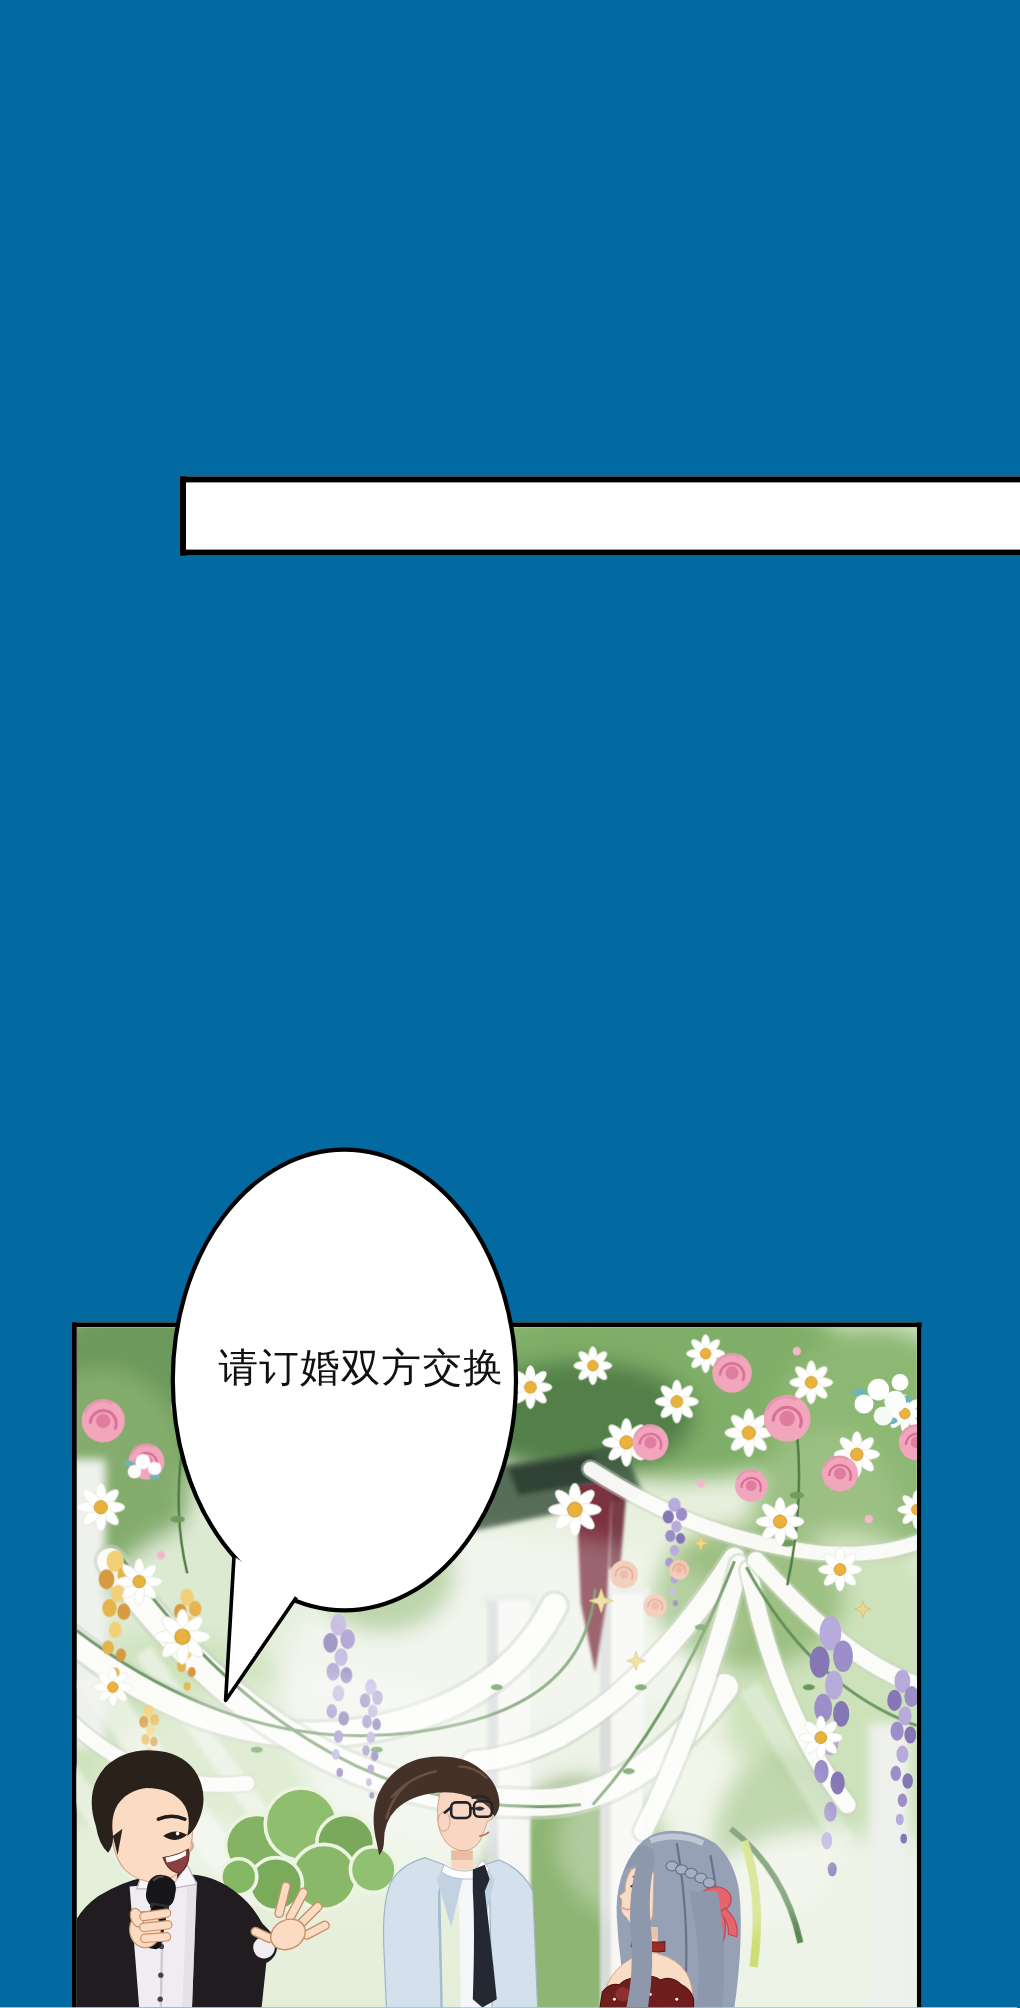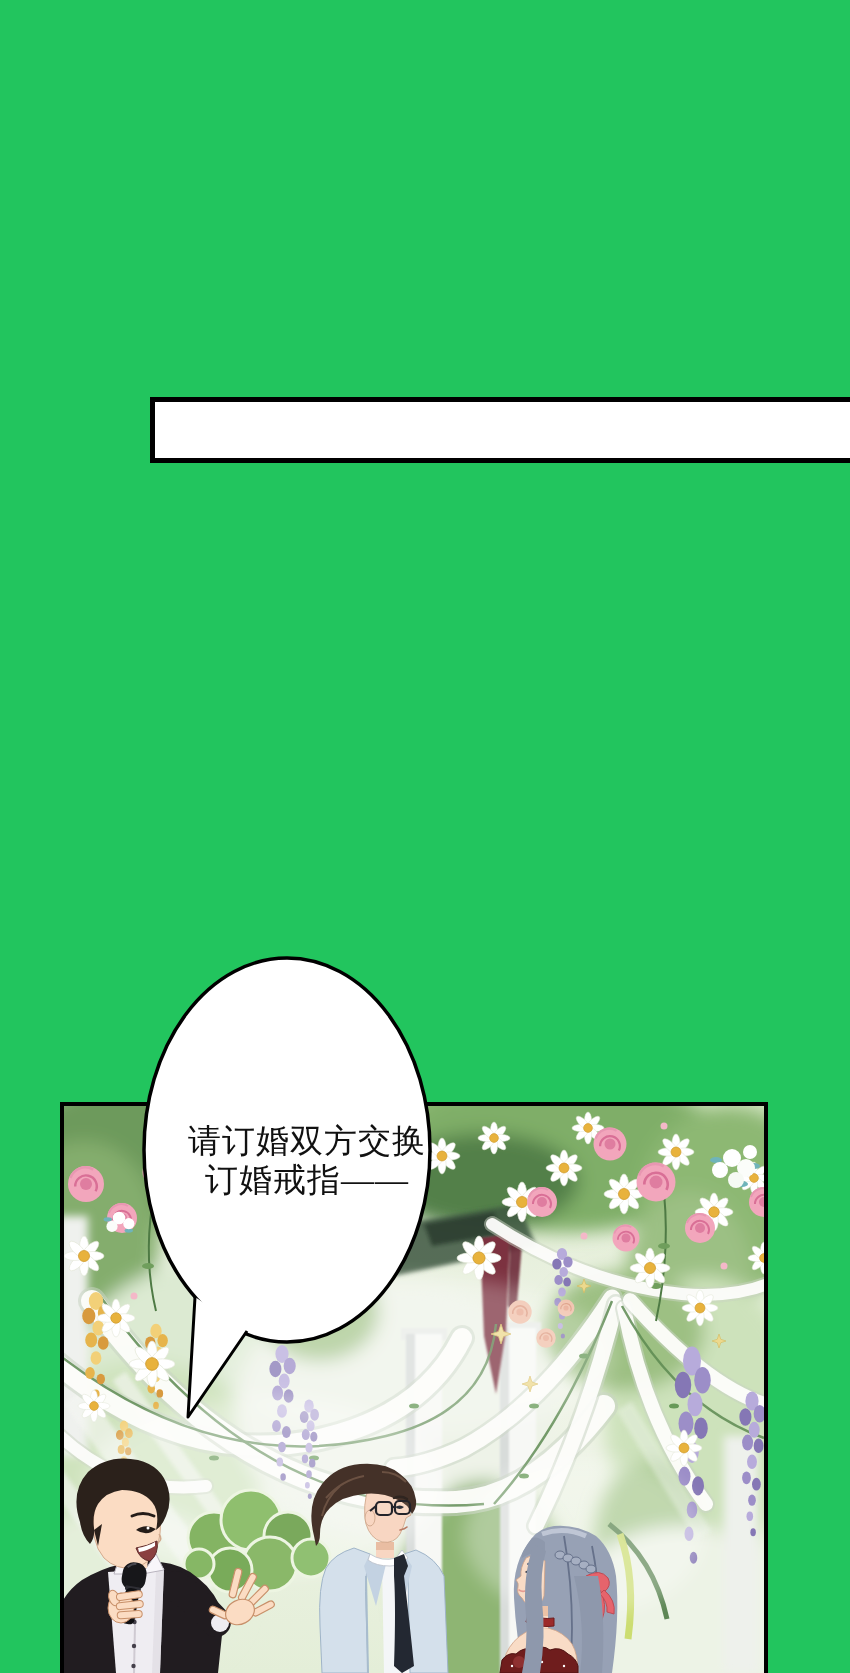--- a/index.html
+++ b/index.html
@@ -1,19 +1,18 @@
 <!DOCTYPE html>
 <html><head>
 <meta charset="utf-8">
 <style>
   html,body{margin:0;padding:0;background:#ffffff;}
   #page{
-    position:relative;width:850px;height:1673px;background:#22c55e;overflow:hidden;
+    position:relative;width:850px;height:1673px;background:#0369a1;overflow:hidden;
     font-family:"Liberation Serif","DejaVu Serif",serif;
-    text-align:center;
   }
   #top-panel{
     position:absolute;left:150px;top:397px;width:700px;height:66px;
     box-sizing:border-box;background:#ffffff;
     border:5px solid #000000;border-right:none;
   }
   #main-panel{
     position:absolute;left:60px;top:1102px;width:708px;height:571px;
     box-sizing:border-box;background:#eaf2dd;
     border:4px solid #000000;border-bottom:none;overflow:hidden;
@@ -445,16 +444,15 @@
   </div>
 
   <svg id="bubble-layer" viewBox="0 0 850 1673">
     <ellipse cx="287" cy="1150" rx="143" ry="192" fill="#ffffff" stroke="#000000" stroke-width="3.5"></ellipse>
     <path d="M 195 1297 L 188 1417 L 247 1331 Q 205 1332 195 1297 Z" fill="#ffffff"></path>
     <path d="M 195 1297 L 188 1417 L 247 1331" fill="#ffffff" stroke="#000000" stroke-width="3" stroke-linejoin="round"></path>
   </svg>
 
   <div id="bubble-text">
     <div>请订婚双方交换</div>
-    <div>订婚戒指——</div>
   </div>
 
 </div>
 
 </body></html>

